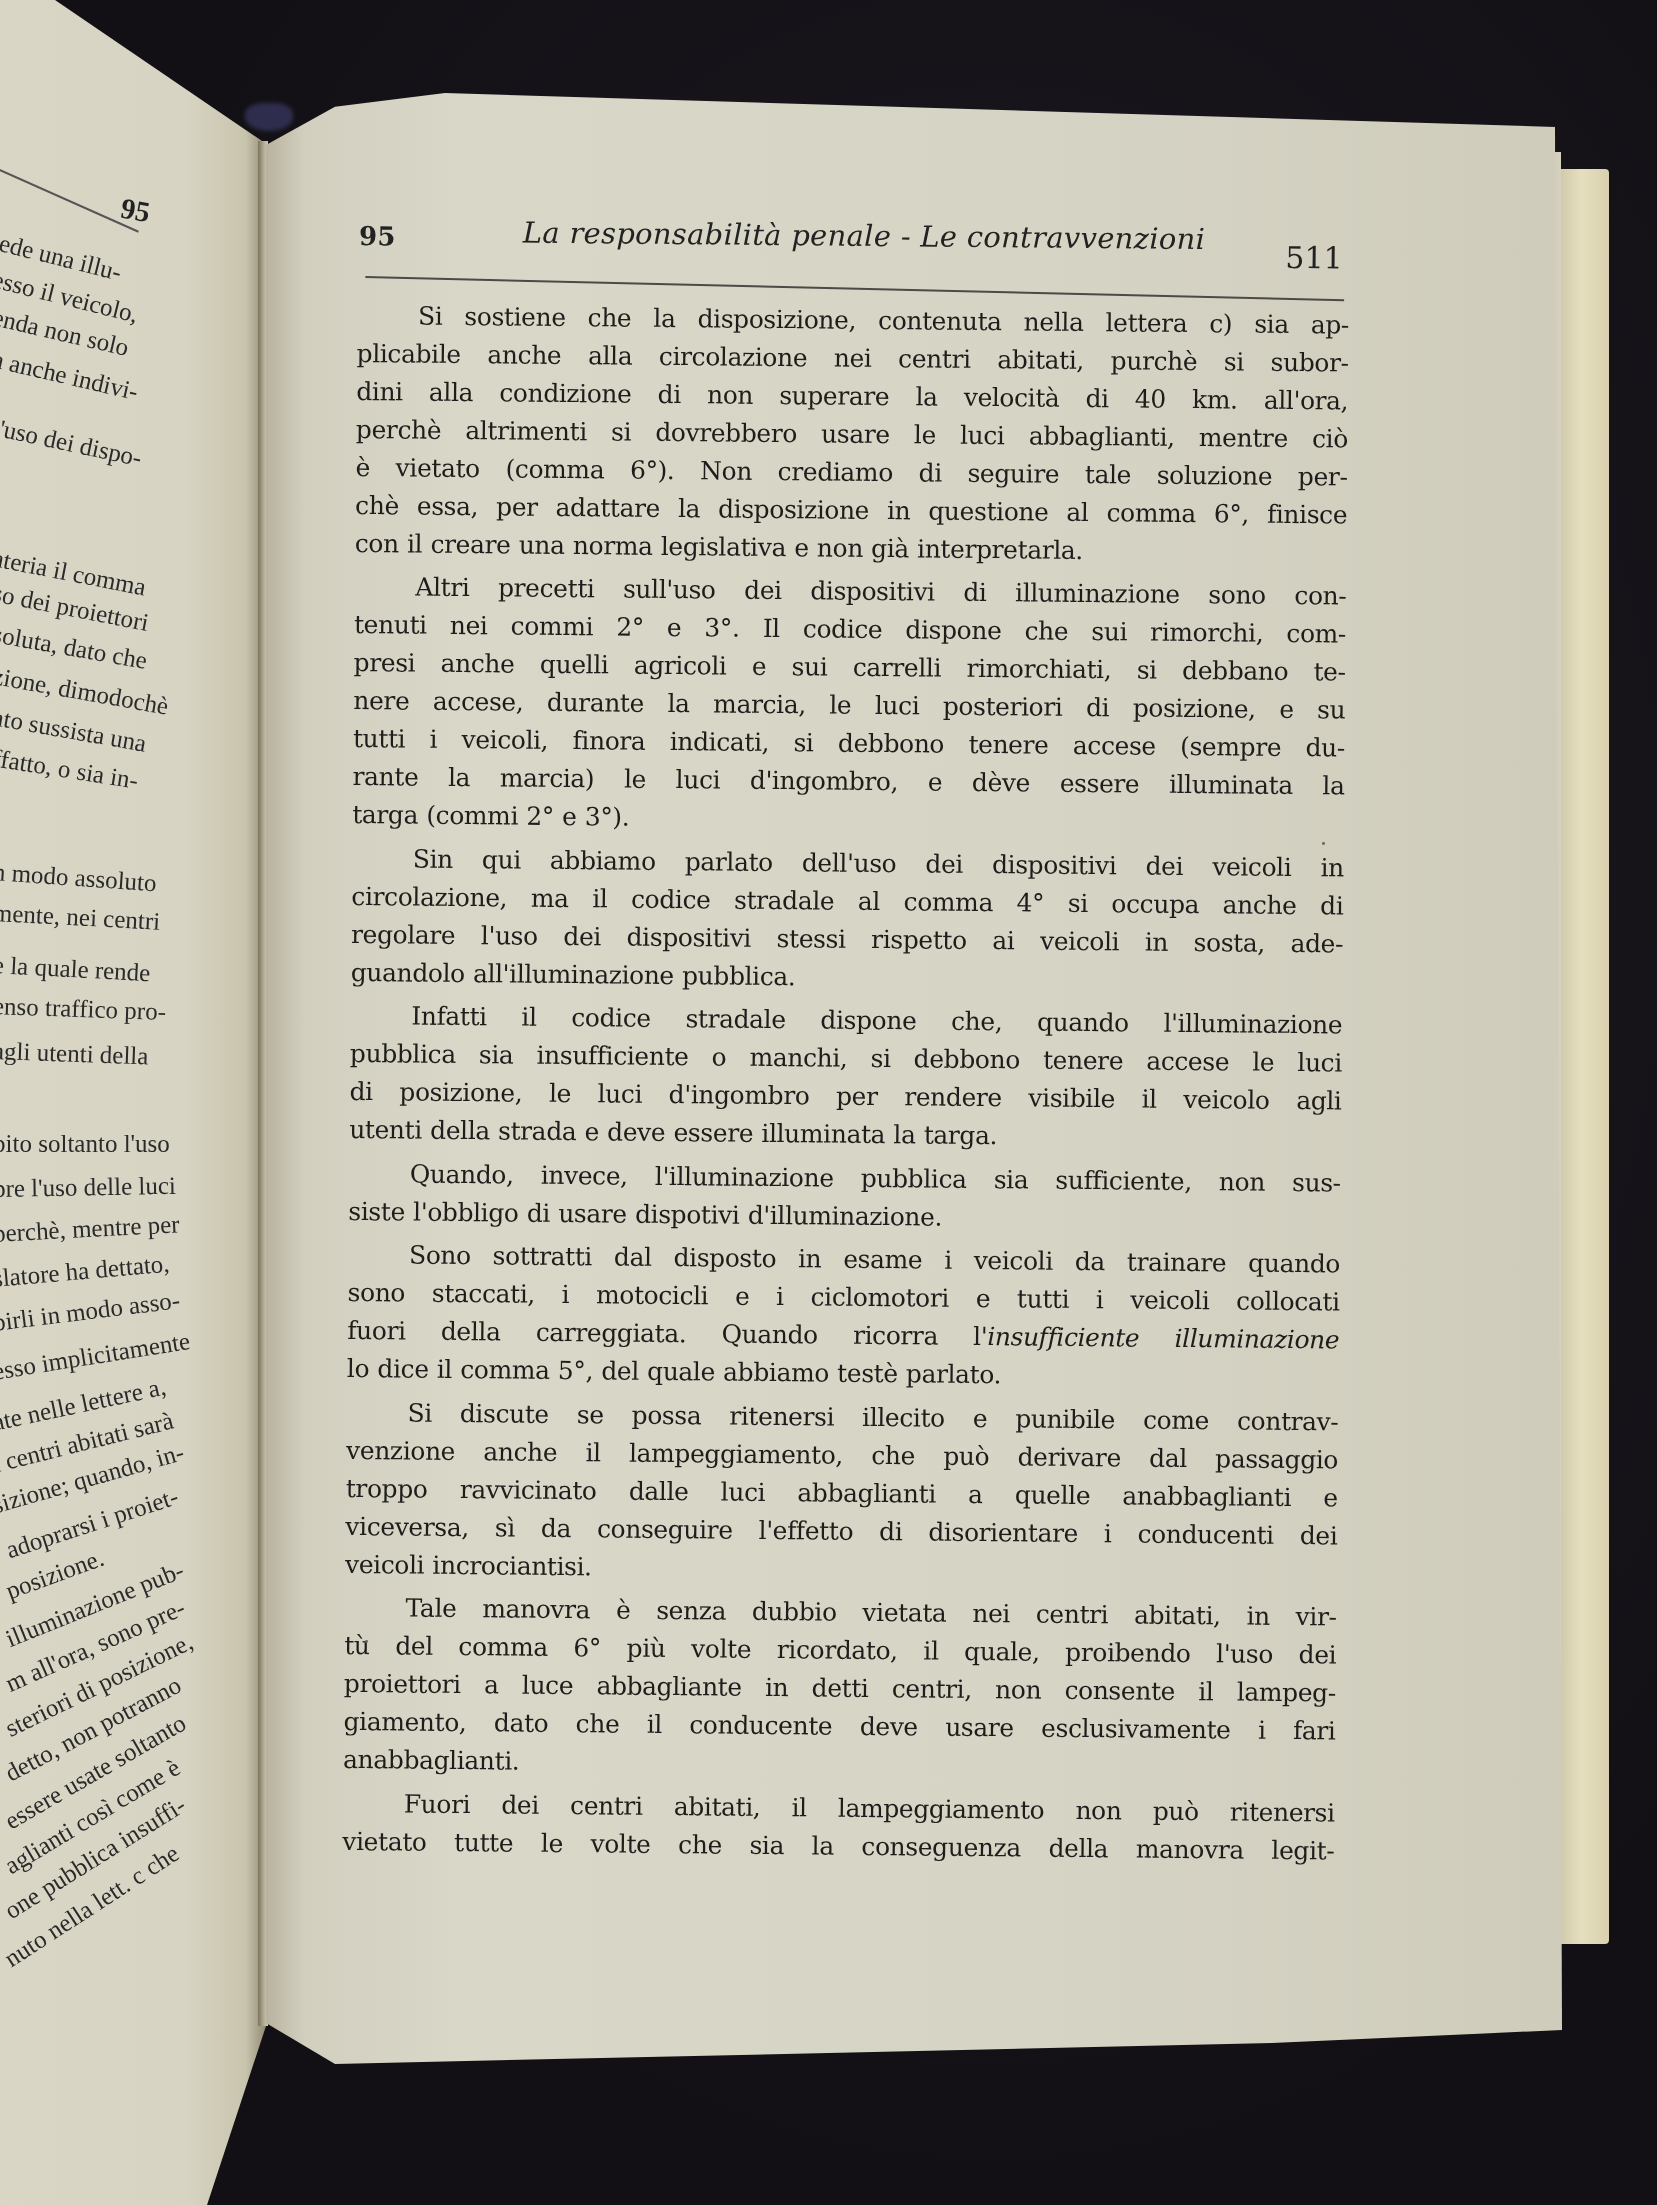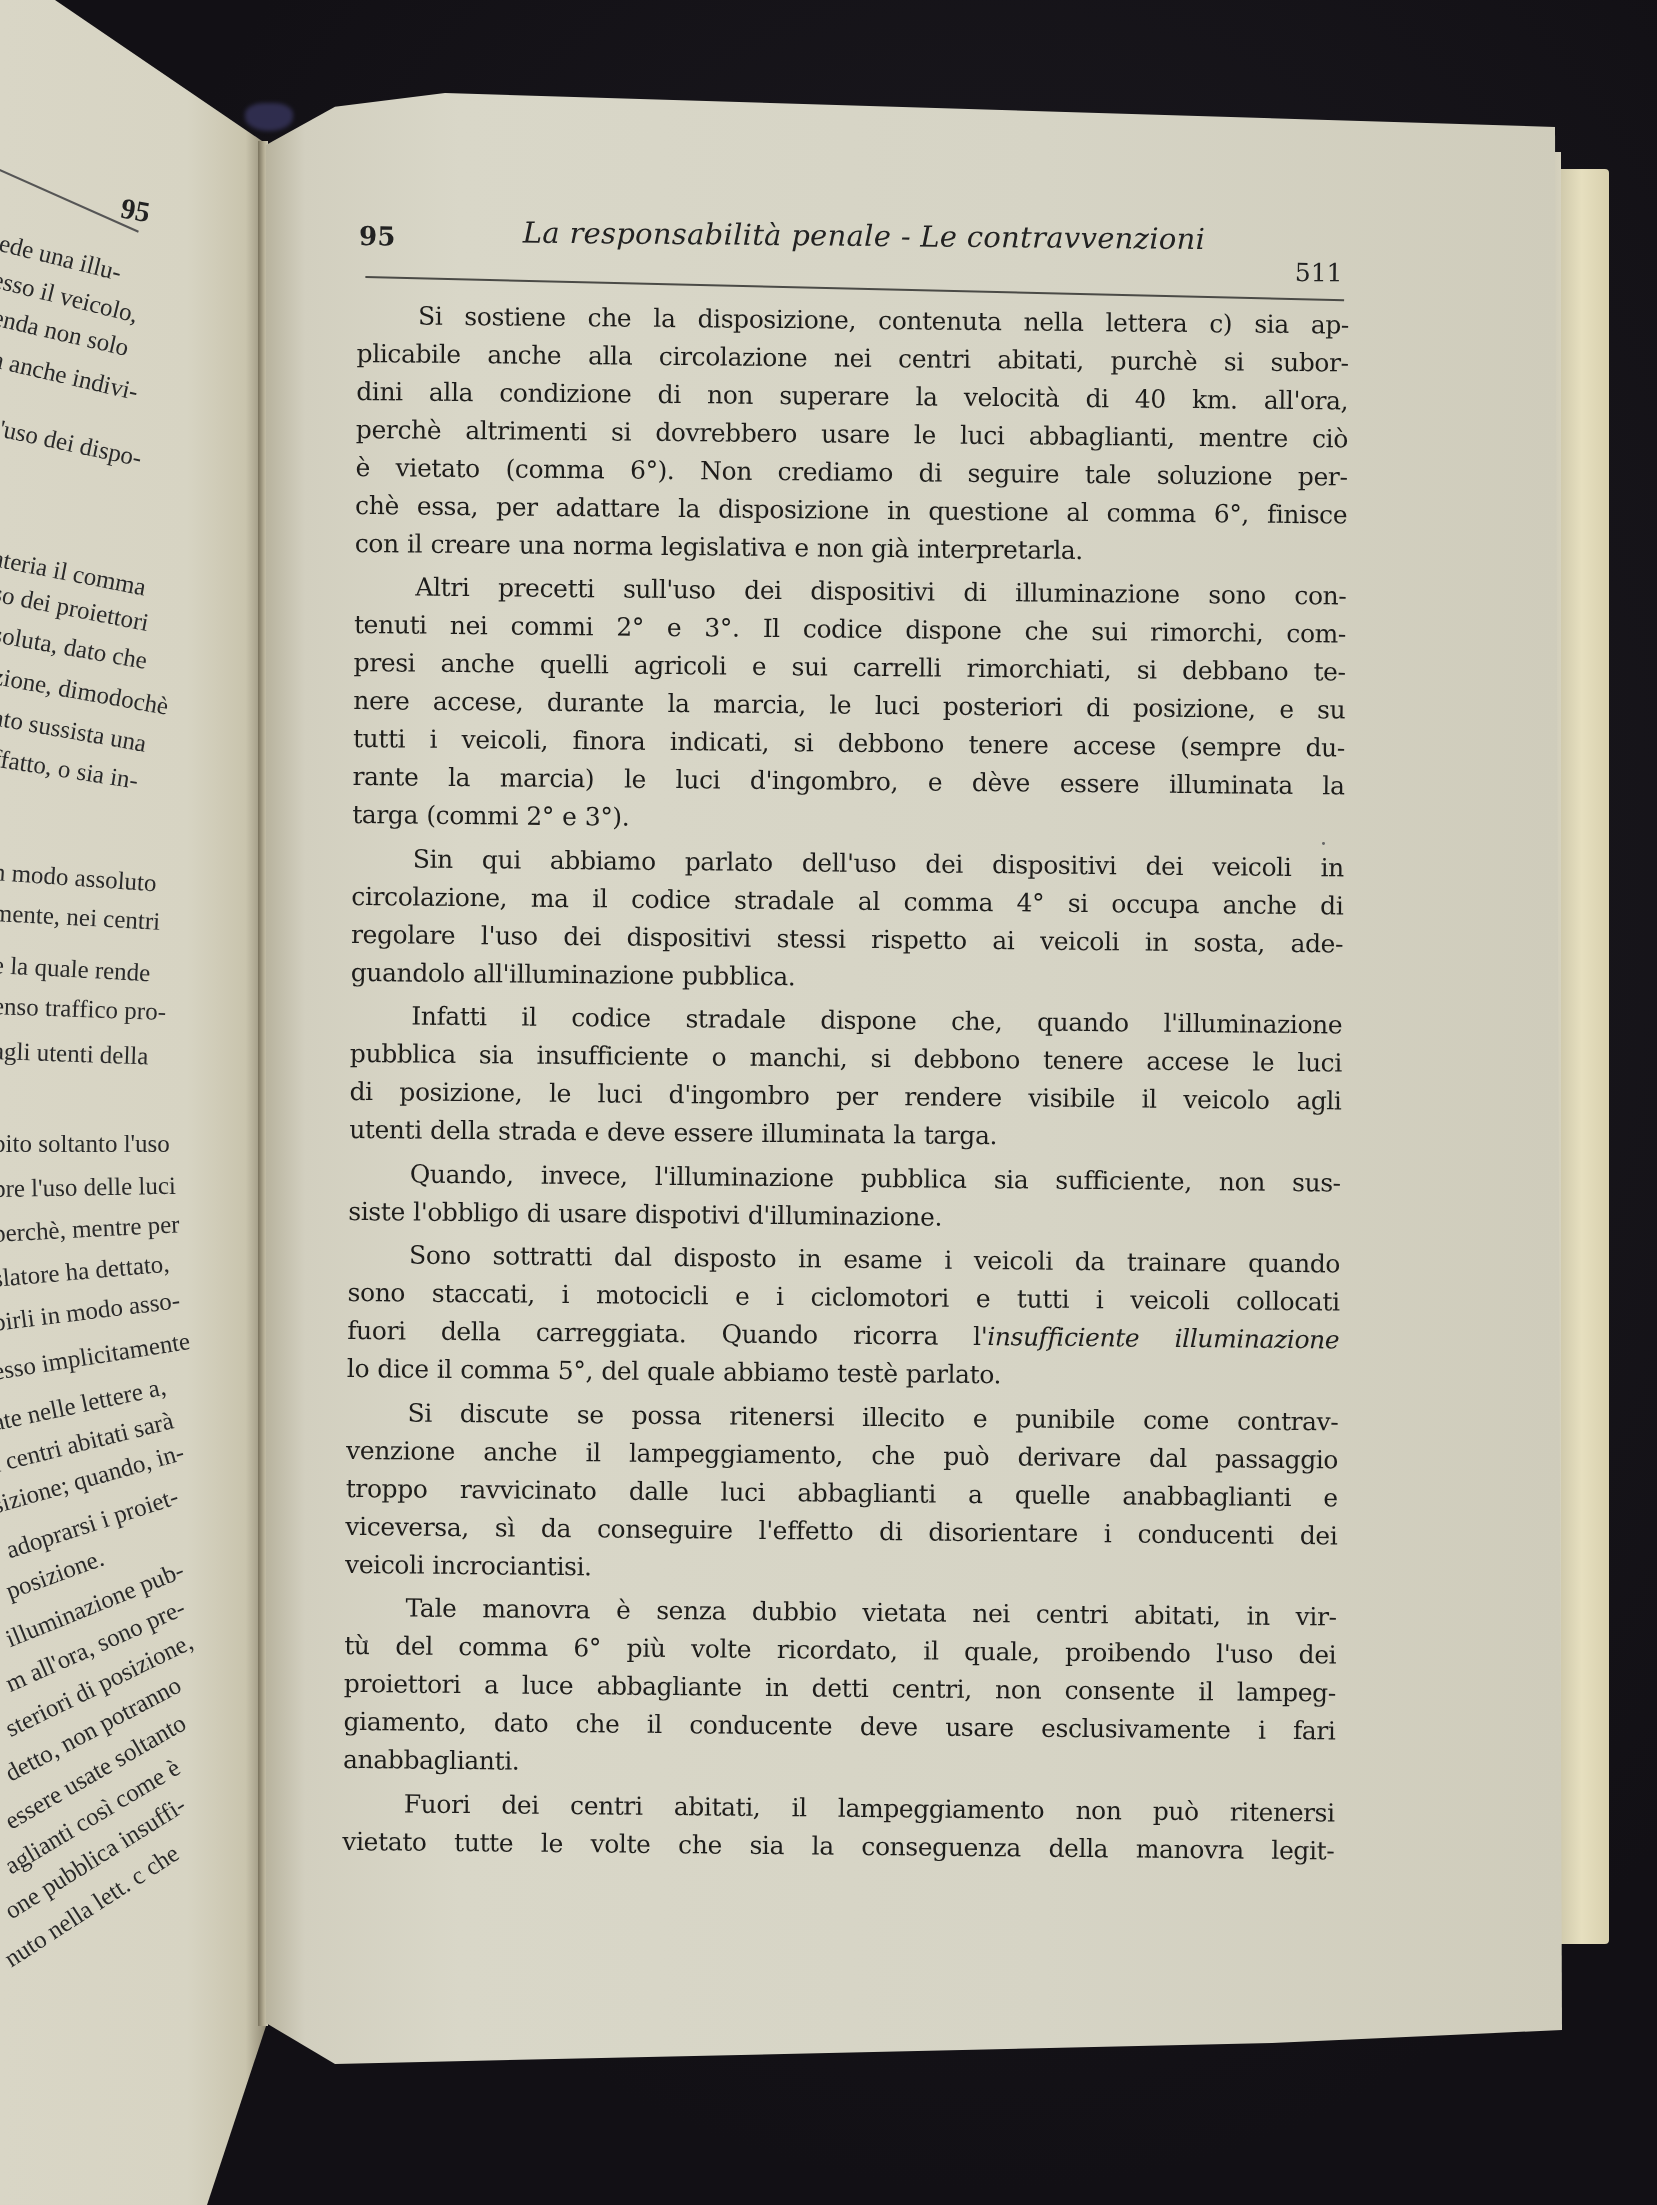--- a/index.html
+++ b/index.html
@@ -62,21 +62,21 @@
       color: #1e1d1b;
     }
     .running-head {
       position: relative; height: 55px;
       font-family: "DejaVu Serif", serif; color: #222;
     }
     .folio-left { position: absolute; left: 1.4px; top: 6.9px; font-size: 26px; font-weight: bold; }
     .running-title {
       position: absolute; left: 165px; top: 0px; font-size: 29px; font-style: italic; letter-spacing: 0.3px;
     }
-    .folio-right { position: absolute; right: 6.9px; top: 35px; font-size: 25px; }
+    .folio-right { position: absolute; right: 6.9px; top: 17px; font-size: 30px; }
     .head-rule {
       position: absolute; left: 8.3px; top: 62px; width: 979px; height: 2.1px; background: #4a4a46;
       transform: rotate(0.8deg); transform-origin: 0 0;
     }
     .body-text { margin-top: 27.6px; }
     .para {
       font-family: "DejaVu Serif", serif; font-size: 25px; line-height: 38px;
       text-align: justify; text-align-last: left; margin: 0 0 0 0;
       letter-spacing: -0.4px; word-spacing: 0.7px;
     }

